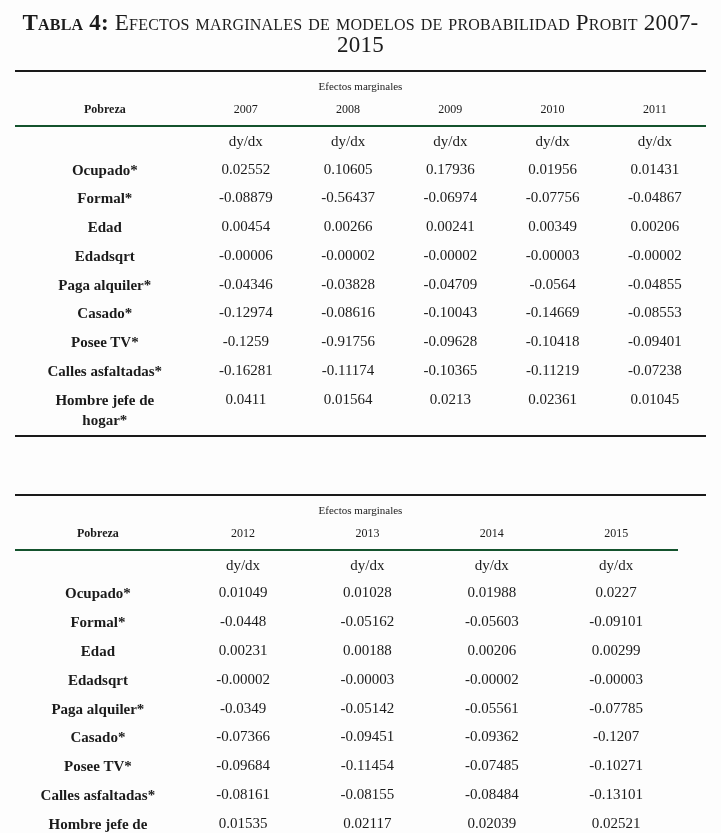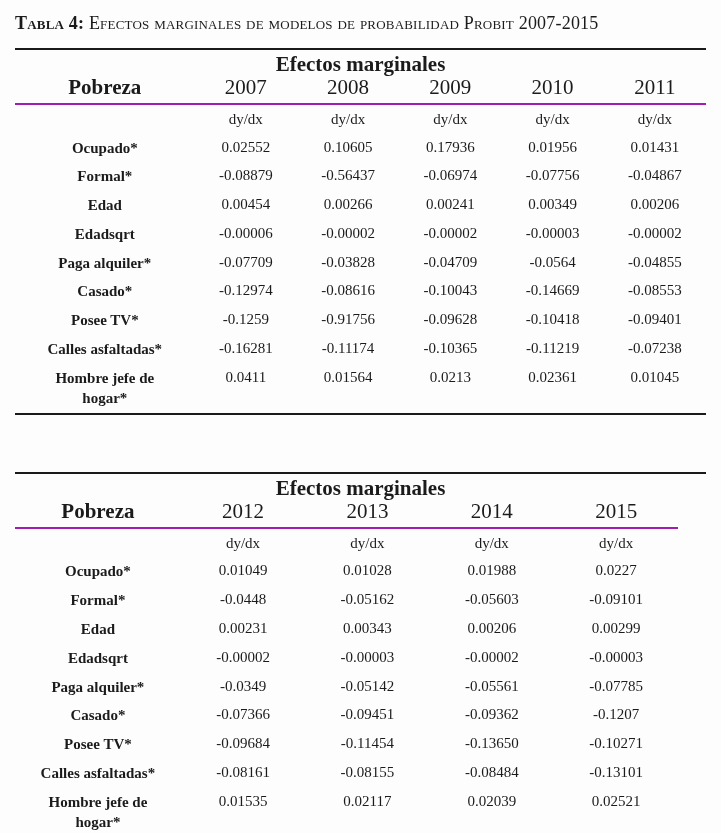--- a/index.html
+++ b/index.html
@@ -6,23 +6,23 @@
   body {
     width: 721px; height: 833px;
     background: #fdfdfd;
     color: #1b1b1b;
     font-family: "Liberation Serif", serif;
     overflow: hidden;
   }
   .page { padding: 10px 15px 0 15px; }
 
   .doc-title {
-    text-align: left;
+    text-align: center;
     font-variant: small-caps;
-    font-size: 18px;
+    font-size: 23px;
     line-height: 22px;
     margin: 2px 0 14px 0;
     letter-spacing: 0.2px;
   }
   .doc-title .t-label { font-weight: bold; }
 
   .tablewrap {
     border-top: 2px solid #1a1a1a;
     border-bottom: 2px solid #1a1a1a;
   }
@@ -34,27 +34,27 @@
     table-layout: fixed;
   }
   td {
     text-align: center;
     vertical-align: top;
     font-size: 15px;
     line-height: 17px;
     padding: 4.5px 0;
   }
   td.caption {
-    font-weight: bold;
-    font-size: 21px;
+    font-weight: normal;
+    font-size: 11px;
     padding: 6px 0 2px 0;
   }
   tr.hdr td {
-    border-bottom: 2px solid #a21caf;
-    font-size: 21px;
+    border-bottom: 2px solid #14532d;
+    font-size: 12px;
     padding: 4px 0 7px 0;
   }
   tr.hdr td.hdr-label { font-weight: bold; }
   tr.unit td { padding: 6px 0; }
   td.rowlabel { font-weight: bold; }
   td.rowlabel .wrap {
     display: inline-block;
     max-width: 125px;
     line-height: 1.32;
   }
@@ -127,21 +127,21 @@
           <tr>
             <td class="rowlabel"><span class="wrap">Edadsqrt</span></td>
             <td>-0.00006</td>
             <td>-0.00002</td>
             <td>-0.00002</td>
             <td>-0.00003</td>
             <td>-0.00002</td>
           </tr>
           <tr>
             <td class="rowlabel"><span class="wrap">Paga alquiler*</span></td>
-            <td>-0.07709</td>
+            <td>-0.04346</td>
             <td>-0.03828</td>
             <td>-0.04709</td>
             <td>-0.0564</td>
             <td>-0.04855</td>
           </tr>
           <tr>
             <td class="rowlabel"><span class="wrap">Casado*</span></td>
             <td>-0.12974</td>
             <td>-0.08616</td>
             <td>-0.10043</td>
@@ -216,21 +216,21 @@
           <tr>
             <td class="rowlabel"><span class="wrap">Formal*</span></td>
             <td>-0.0448</td>
             <td>-0.05162</td>
             <td>-0.05603</td>
             <td>-0.09101</td>
           </tr>
           <tr>
             <td class="rowlabel"><span class="wrap">Edad</span></td>
             <td>0.00231</td>
-            <td>0.00343</td>
+            <td>0.00188</td>
             <td>0.00206</td>
             <td>0.00299</td>
           </tr>
           <tr>
             <td class="rowlabel"><span class="wrap">Edadsqrt</span></td>
             <td>-0.00002</td>
             <td>-0.00003</td>
             <td>-0.00002</td>
             <td>-0.00003</td>
           </tr>
@@ -245,21 +245,21 @@
             <td class="rowlabel"><span class="wrap">Casado*</span></td>
             <td>-0.07366</td>
             <td>-0.09451</td>
             <td>-0.09362</td>
             <td>-0.1207</td>
           </tr>
           <tr>
             <td class="rowlabel"><span class="wrap">Posee TV*</span></td>
             <td>-0.09684</td>
             <td>-0.11454</td>
-            <td>-0.13650</td>
+            <td>-0.07485</td>
             <td>-0.10271</td>
           </tr>
           <tr>
             <td class="rowlabel"><span class="wrap">Calles asfaltadas*</span></td>
             <td>-0.08161</td>
             <td>-0.08155</td>
             <td>-0.08484</td>
             <td>-0.13101</td>
           </tr>
           <tr>

